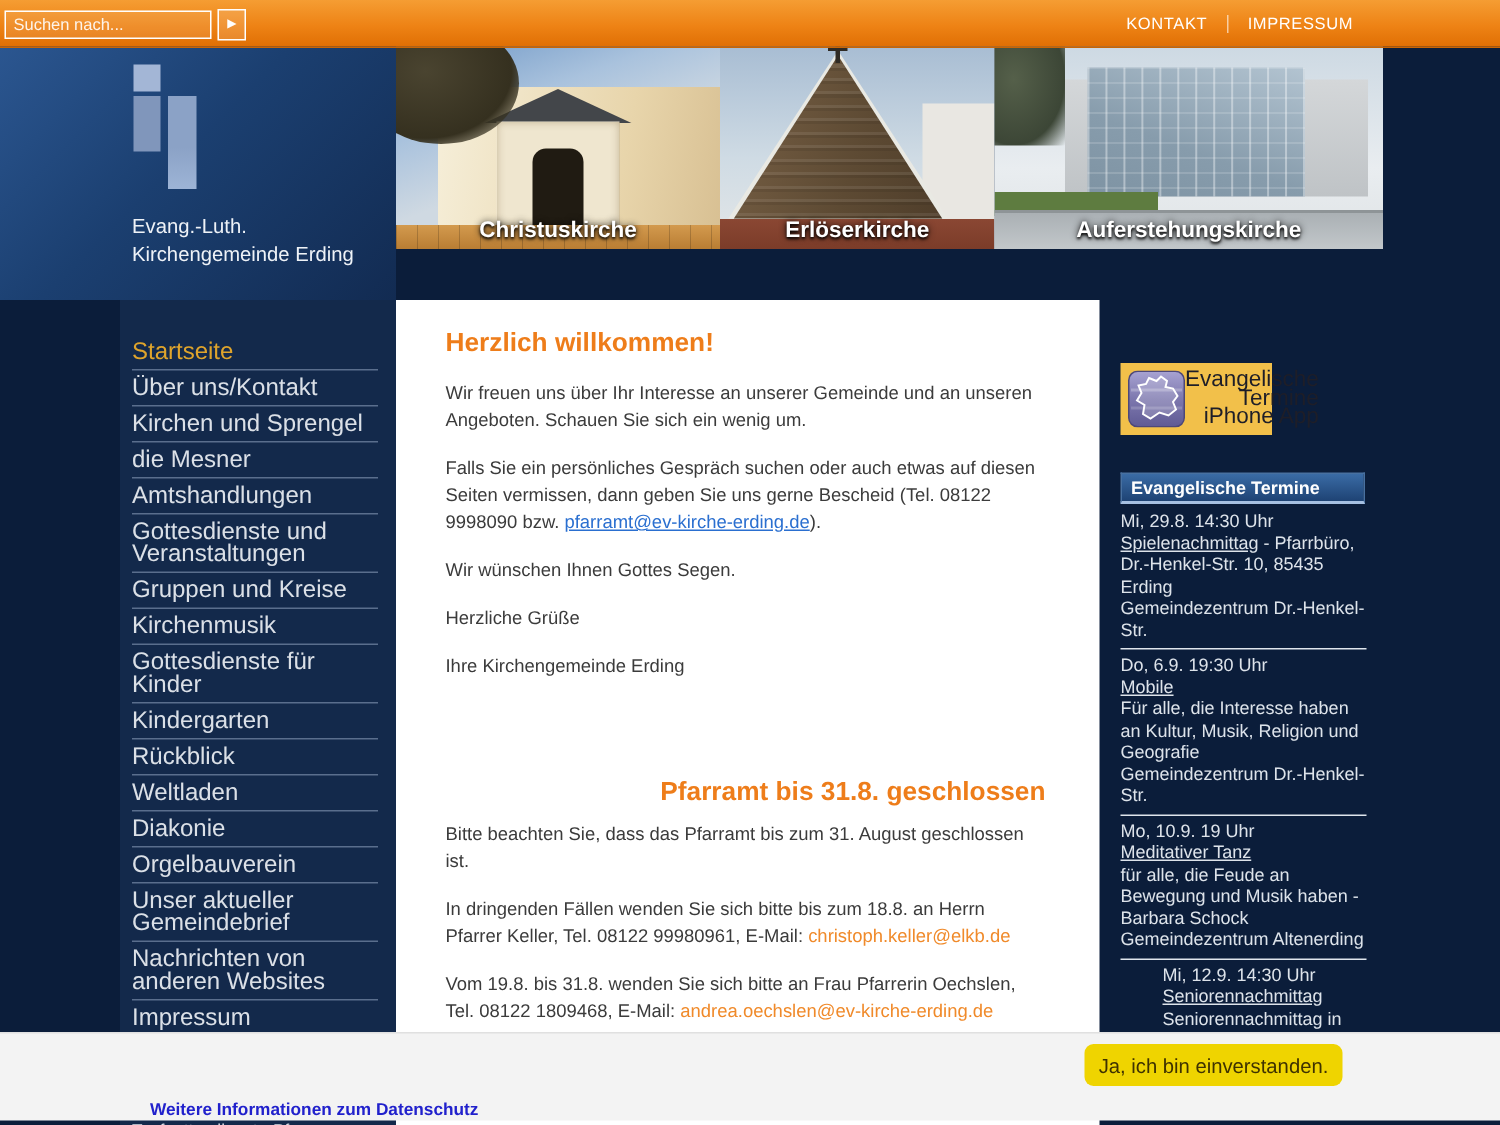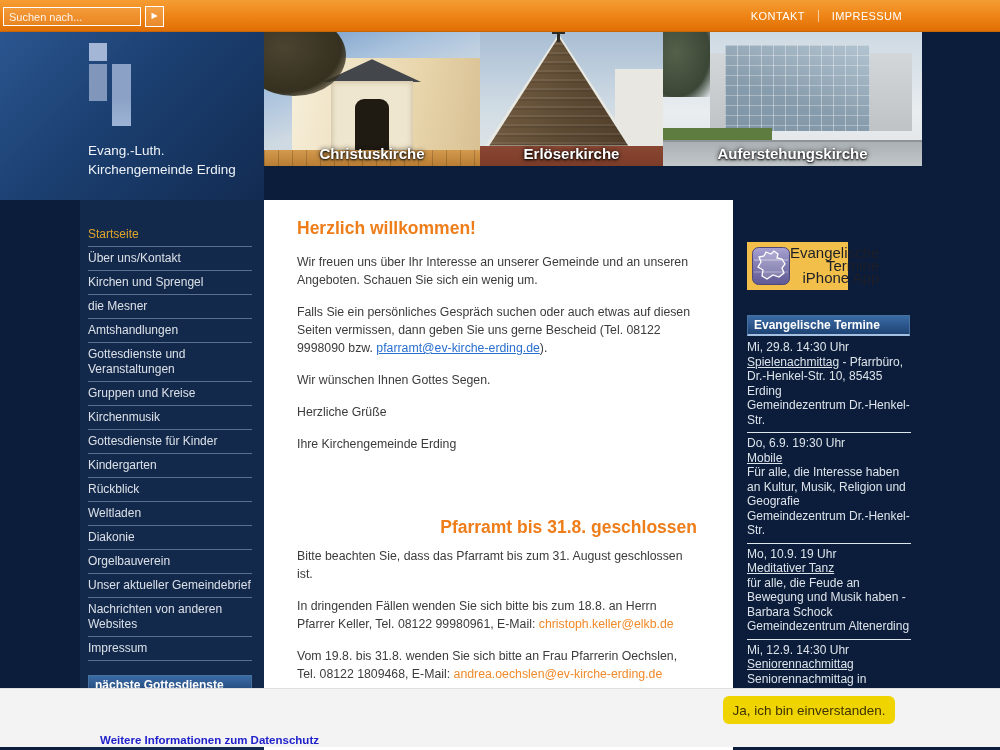--- a/index.html
+++ b/index.html
@@ -79,21 +79,21 @@
         repeating-linear-gradient(180deg,rgba(255,255,255,0.30) 0 1px,transparent 1px 10px),
         linear-gradient(200deg,#b3c4d1,#879cac 60%,#7e93a3);}
   .c3-lawn{position:absolute;left:0;width:42%;bottom:16%;height:12%;background:#5e7c40;}
   .c3-road{position:absolute;left:0;right:0;bottom:0;height:18%;
         background:linear-gradient(180deg,#aab0b4,#c2c7ca);border-top:2px solid #8e9497;}
 
   
   .sidebar{position:absolute;left:80px;top:200px;width:184px;height:550px;background:#13294b;}
   .nav{padding:23px 12px 0 8px;}
   .nav-item{padding:4px 0;border-bottom:1px solid rgba(150,168,196,0.55);
-        font-size:12px;line-height:15px;color:#dbe0e7;cursor:pointer;}
+        font-size:16px;line-height:15px;color:#dbe0e7;cursor:pointer;}
   .nav-item.active{color:#dfa42c;}
   .services{padding:14px 12px 0 8px;}
   .blue-head{background:linear-gradient(180deg,#3a6ba5,#1e4374);border:1px solid #48709f;
         border-bottom:2px solid #a6c0e2;color:#fff;font-weight:bold;font-size:12px;
         padding:2px 6px;}
   .service-line{font-size:11.5px;color:#d9dee6;line-height:15px;margin-top:3px;}
   .service-title{text-decoration:underline;cursor:pointer;}
 
   
   .main-bg{position:absolute;left:264px;top:200px;width:469px;height:550px;background:#ffffff;}
@@ -110,21 +110,21 @@
   .right-col{position:absolute;left:747px;top:200px;width:164px;}
   .app-badge{margin-top:42px;width:101px;height:48px;background:#f2c04a;display:flex;
         align-items:center;cursor:pointer;}
   .badge-icon{width:38px;height:38px;margin-left:5px;flex:0 0 auto;}
   .badge-text{flex:1;text-align:right;padding-right:5px;font-size:15px;line-height:12.5px;
         color:#1e1e28;}
   .termine-head{margin-top:25px;width:149px;}
   .events{width:164px;margin-top:1px;}
   .event{padding:3px 0 5px;border-bottom:1px solid #dfe5ec;font-size:12px;line-height:14.5px;
         color:#dde3ea;}
-  .event:last-child{border-bottom:none;}
+  .event:last-child{border-bottom:none;margin-left:28px;}
   .event-title{text-decoration:underline;cursor:pointer;}
 
   
   .cookie-bar{position:absolute;left:0;top:688px;width:1000px;height:58px;background:#f3f3f3;
         z-index:10;border-top:1px solid #e0e0e0;}
   .cookie-text{position:absolute;left:100px;top:7px;width:500px;font-weight:bold;
         font-size:13.5px;line-height:17px;color:#3b3b3b;}
   .cookie-link{position:absolute;left:100px;top:45px;font-size:11.5px;font-weight:bold;
         color:#2121cc;text-decoration:none;cursor:pointer;}
   .cookie-accept{position:absolute;left:723px;top:7px;width:172px;height:28px;

